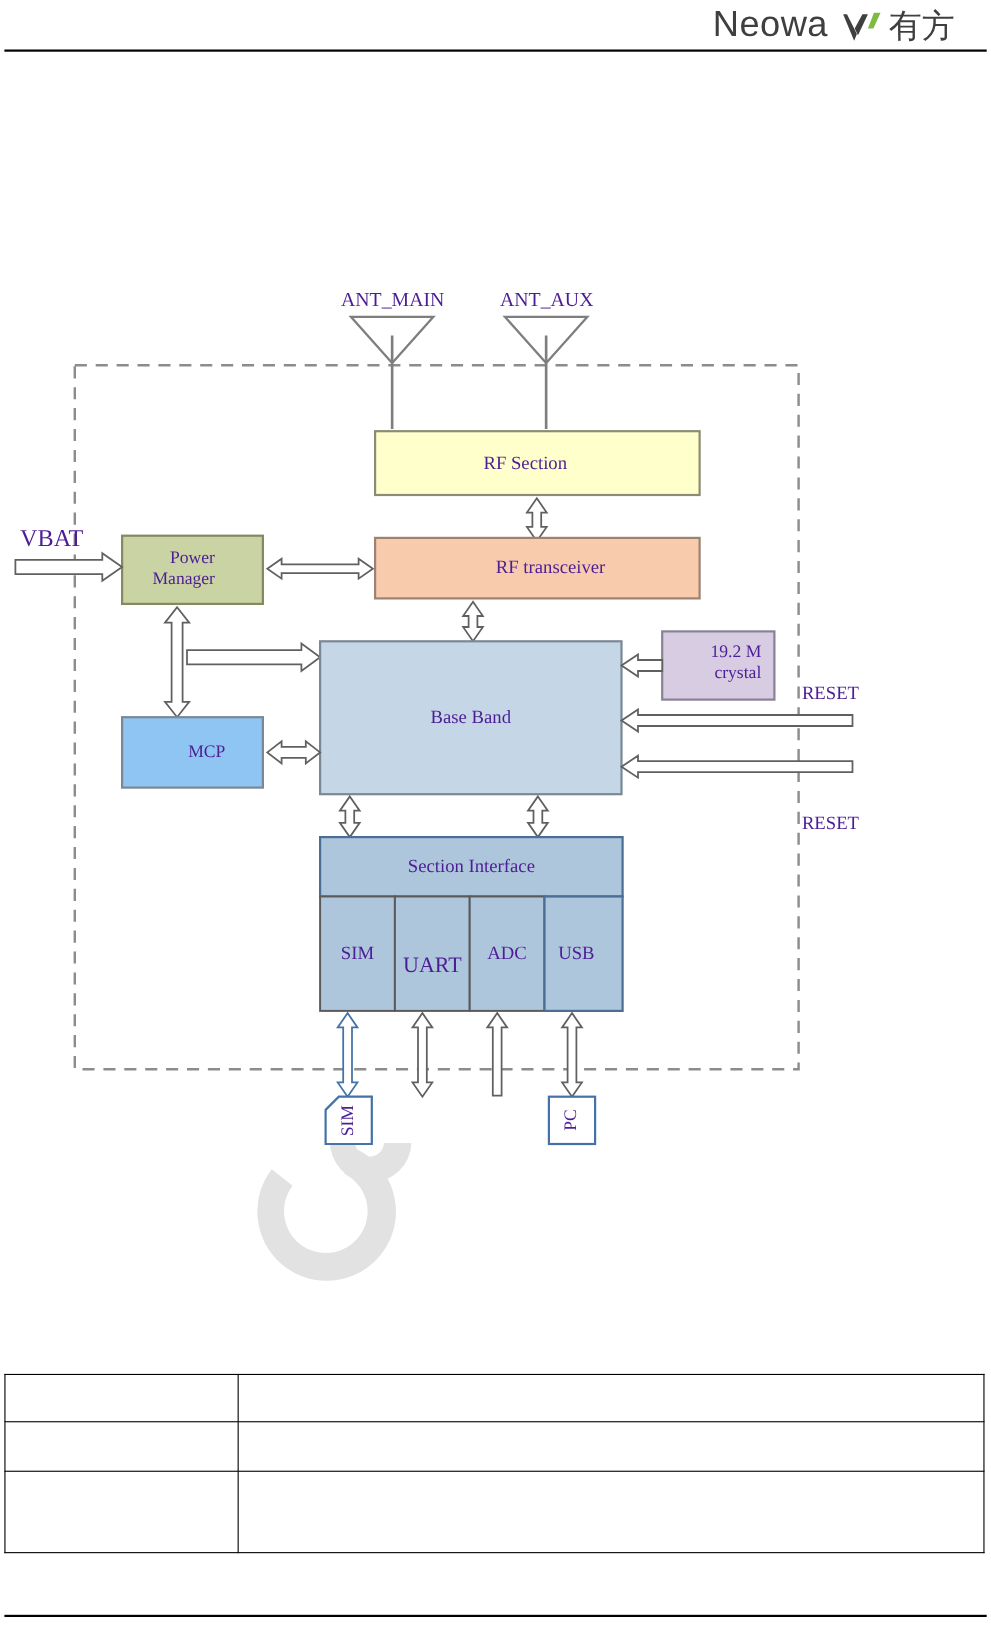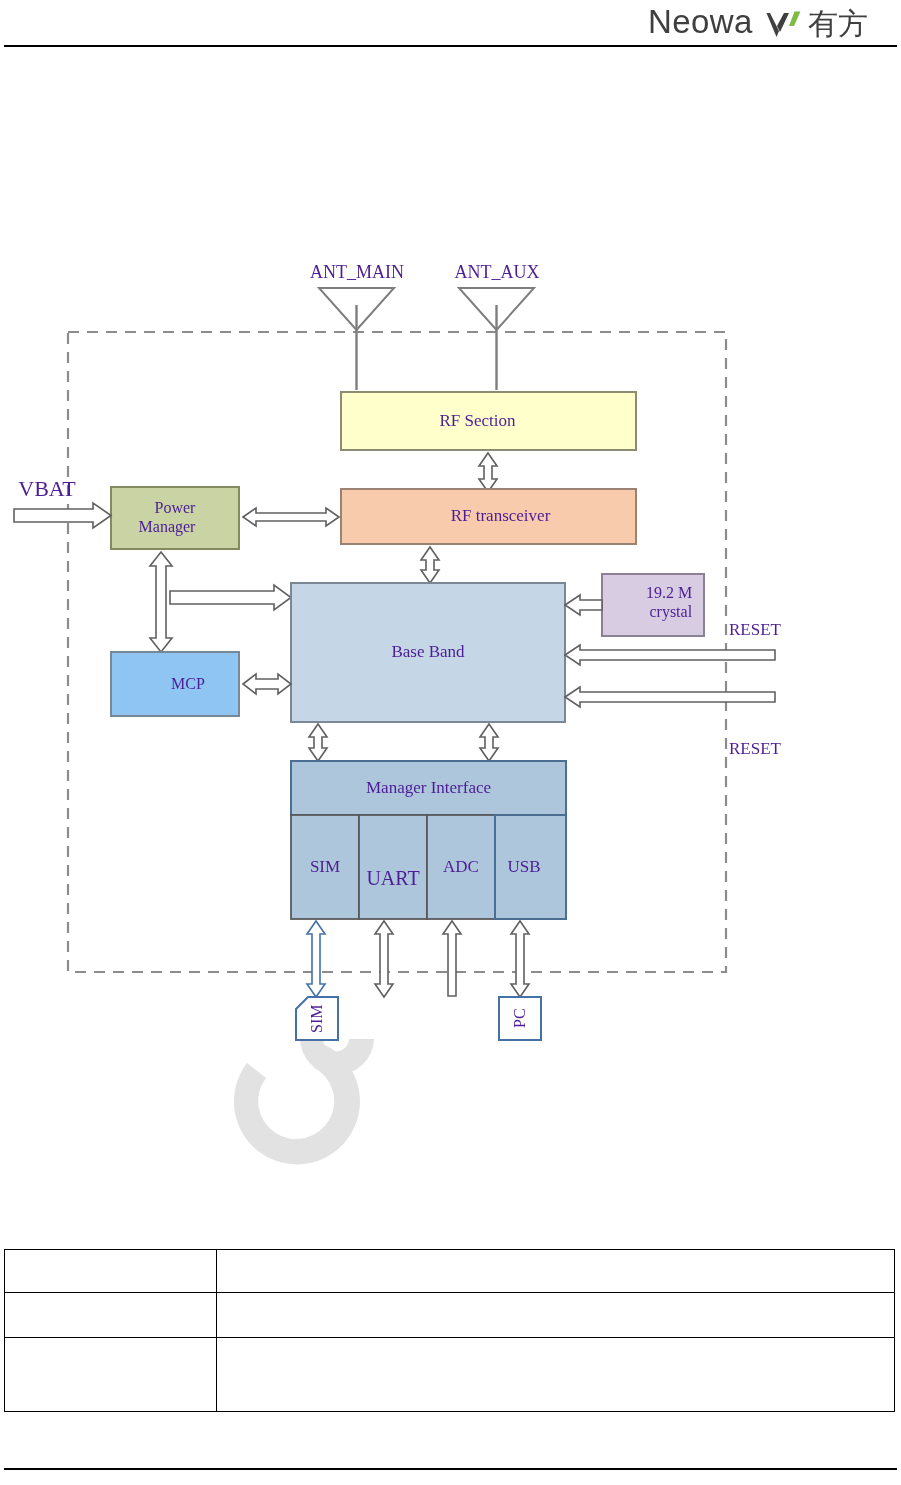--- a/index.html
+++ b/index.html
@@ -224,21 +224,21 @@
 <div class="blk-label" style="left:111px; top:487px; width:112px; height:62px; font-size:16px;">Power
 Manager</div>
 
 <div class="blk-label" style="left:291px; top:583px; width:274px; height:139px; font-size:17px;">Base Band</div>
 
 <div class="blk-label" style="left:111px; top:652px; width:154px; height:64px; font-size:16px;">MCP</div>
 
 <div class="blk-label" style="left:602px; top:574px; width:102px; height:58px; font-size:16px;margin-left:16px;">19.2 M
 crystal</div>
 
-<div class="blk-label" style="left:291px; top:761px; width:275px; height:54px; font-size:17px;">Manager Interface</div>
+<div class="blk-label" style="left:291px; top:761px; width:275px; height:54px; font-size:17px;">Section Interface</div>
 
 <div class="blk-label" style="left:291px; top:815px; width:68px; height:104px; font-size:17px;">SIM</div>
 
 <div class="blk-label" style="left:359px; top:815px; width:68px; height:128px; font-size:20px;">UART</div>
 
 <div class="blk-label" style="left:427px; top:815px; width:68px; height:104px; font-size:17px;">ADC</div>
 
 <div class="blk-label" style="left:495px; top:815px; width:58px; height:104px; font-size:17px;">USB</div>
 
 <div class="blk-label" style="left:12px; top:478px; width:70px; height:22px; font-size:22px;">VBAT</div>

